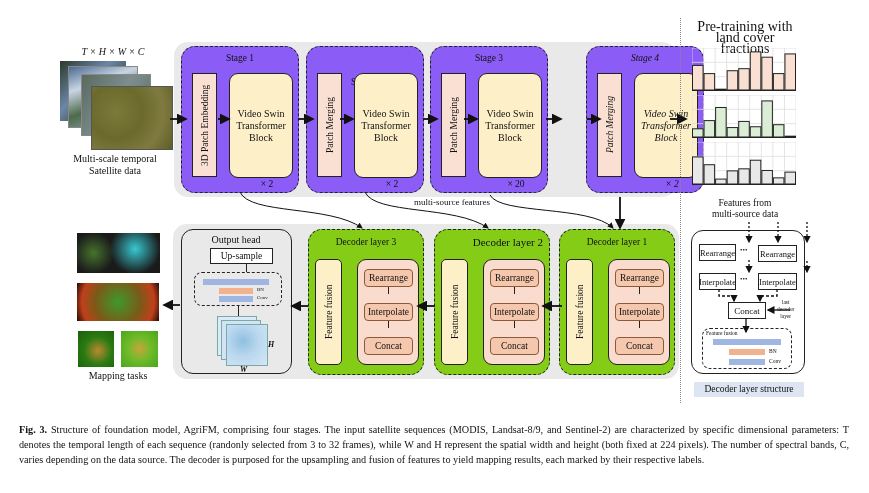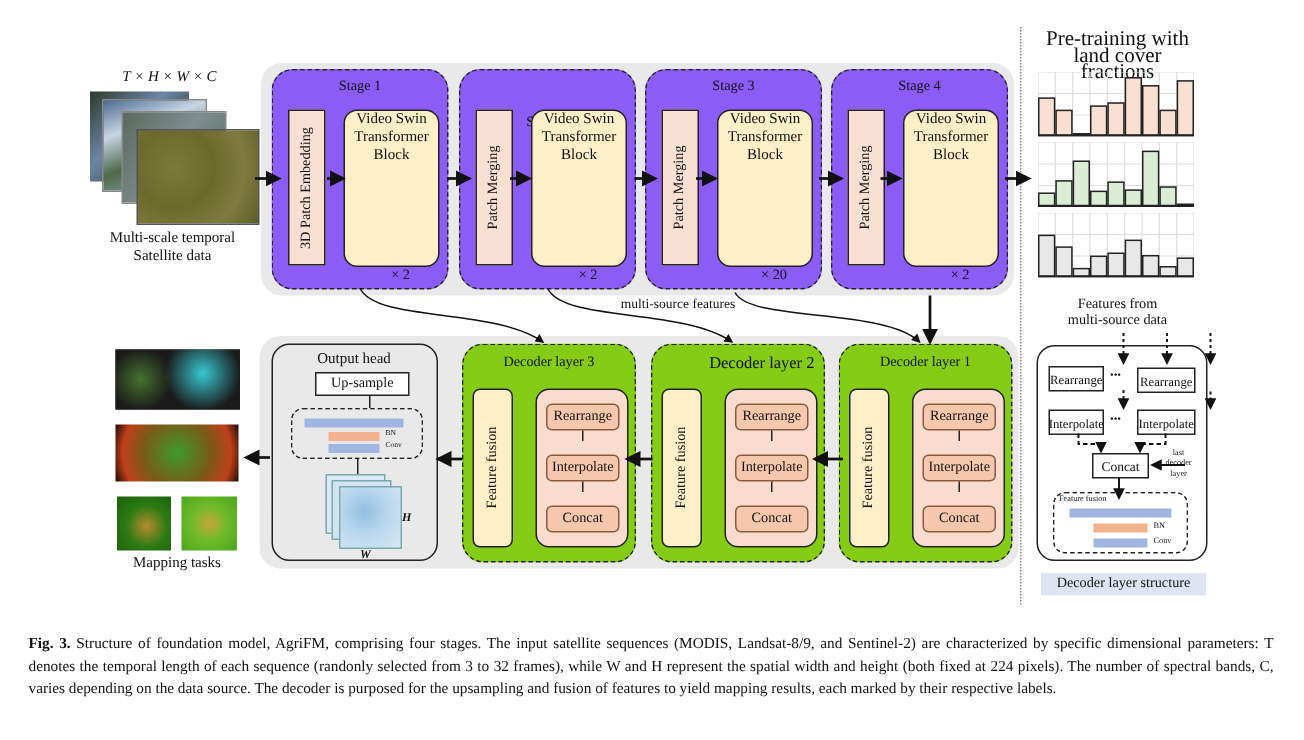--- a/index.html
+++ b/index.html
@@ -5,21 +5,21 @@
   html, body { margin: 0; padding: 0; background: #ffffff; }
   body { width: 869px; height: 493px; position: relative; overflow: hidden;
          font-family: "Liberation Serif", "DejaVu Serif", serif; color: #111; }
   .abs { position: absolute; }
   .t { font-size: 9px; text-align: center; line-height: 11px; }
   .panel-grey { background: #e9e9e9; border-radius: 14px; }
   .stage { background: #8b5cf6; border: 1.4px dashed #222; border-radius: 14px; box-sizing: border-box; }
   .dec { background: #84cc16; border: 1.4px dashed #222; border-radius: 14px; box-sizing: border-box; padding-left: 12px; }
   .pm { background: #f9e0d3; border: 1.2px solid #222; box-sizing: border-box; }
   .vst { background: #fdf0c9; border: 1.4px solid #222; border-radius: 9px; box-sizing: border-box;
-         display: flex; align-items: flex-start; justify-content: center; }
+         display: flex; align-items: center; justify-content: center; }
   .ff { background: #fdf0c9; border: 1.2px solid #222; border-radius: 5px; box-sizing: border-box; }
   .ric { background: #f9dccd; border: 1.4px solid #222; border-radius: 9px; box-sizing: border-box; }
   .op { background: #f5c7ac; border: 1px solid #8a5a3c; border-radius: 4px; box-sizing: border-box;
         font-size: 9.5px; display: flex; align-items: center; justify-content: center; }
   .vert { writing-mode: vertical-rl; transform: rotate(180deg); font-size: 9.5px;
           display: flex; align-items: center; justify-content: center; }
   .wbox { background: #fff; border: 1.2px solid #222; box-sizing: border-box; font-size: 8.5px;
           display: flex; align-items: center; justify-content: center; }
   .caption { font-size: 10.2px; line-height: 15px; text-align: justify; }
   .caption b { font-weight: bold; }
@@ -73,21 +73,21 @@
       <div class="abs pm vert" style="left:10px;top:26px;width:25px;height:104px;">Patch Merging</div>
       <div class="abs vst" style="left:47px;top:26px;width:64px;height:105px;">
         <div class="t" style="font-size:10px;line-height:12px;">
           <div>Video Swin</div>
           <div>Transformer</div>
           <div>Block</div>
         </div>
       </div>
       <div class="abs t" style="left:70px;top:132px;width:30px;font-size:9.5px;">× 20</div>
     </div>
-    <div class="abs stage" style="left: 554px; top: 46px; width: 118px; height: 147px;">
+    <div class="abs stage" style="left: 586px; top: 46px; width: 118px; height: 147px; font-style: italic;">
       <div class="abs t" style="left:0;top:6px;width:116px;font-size:9.5px;">Stage 4</div>
       <div class="abs pm vert" style="left:10px;top:26px;width:25px;height:104px;">Patch Merging</div>
       <div class="abs vst" style="left:47px;top:26px;width:64px;height:105px;">
         <div class="t" style="font-size:10px;line-height:12px;">
           <div>Video Swin</div>
           <div>Transformer</div>
           <div>Block</div>
         </div>
       </div>
       <div class="abs t" style="left:70px;top:132px;width:30px;font-size:9.5px;">× 2</div>

